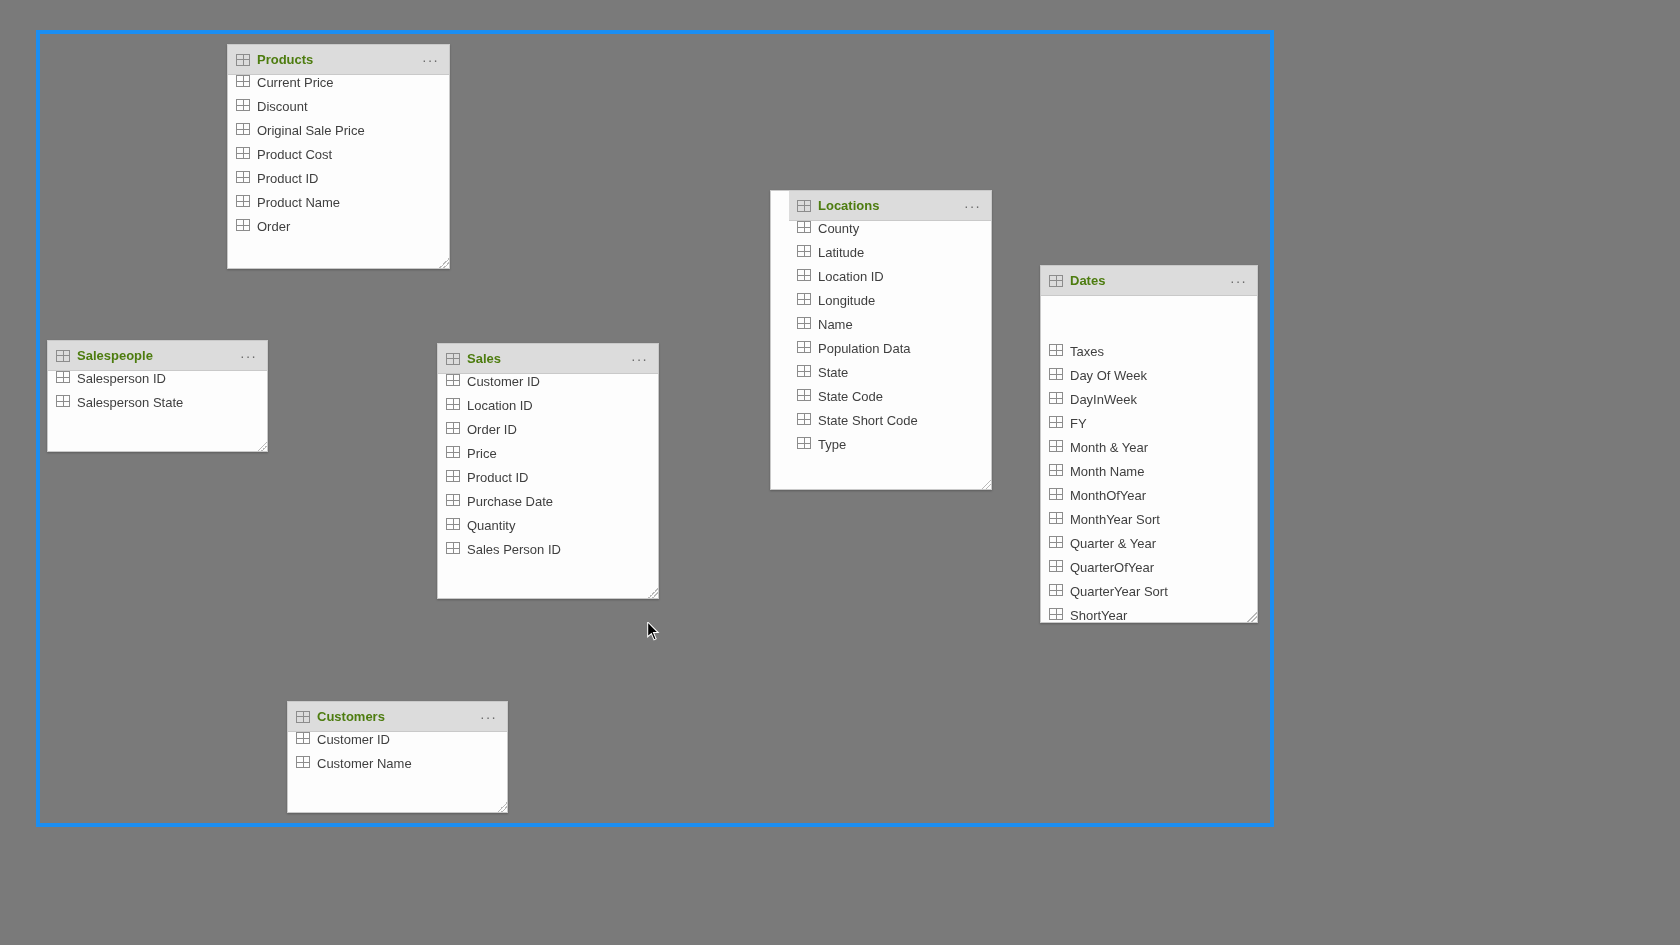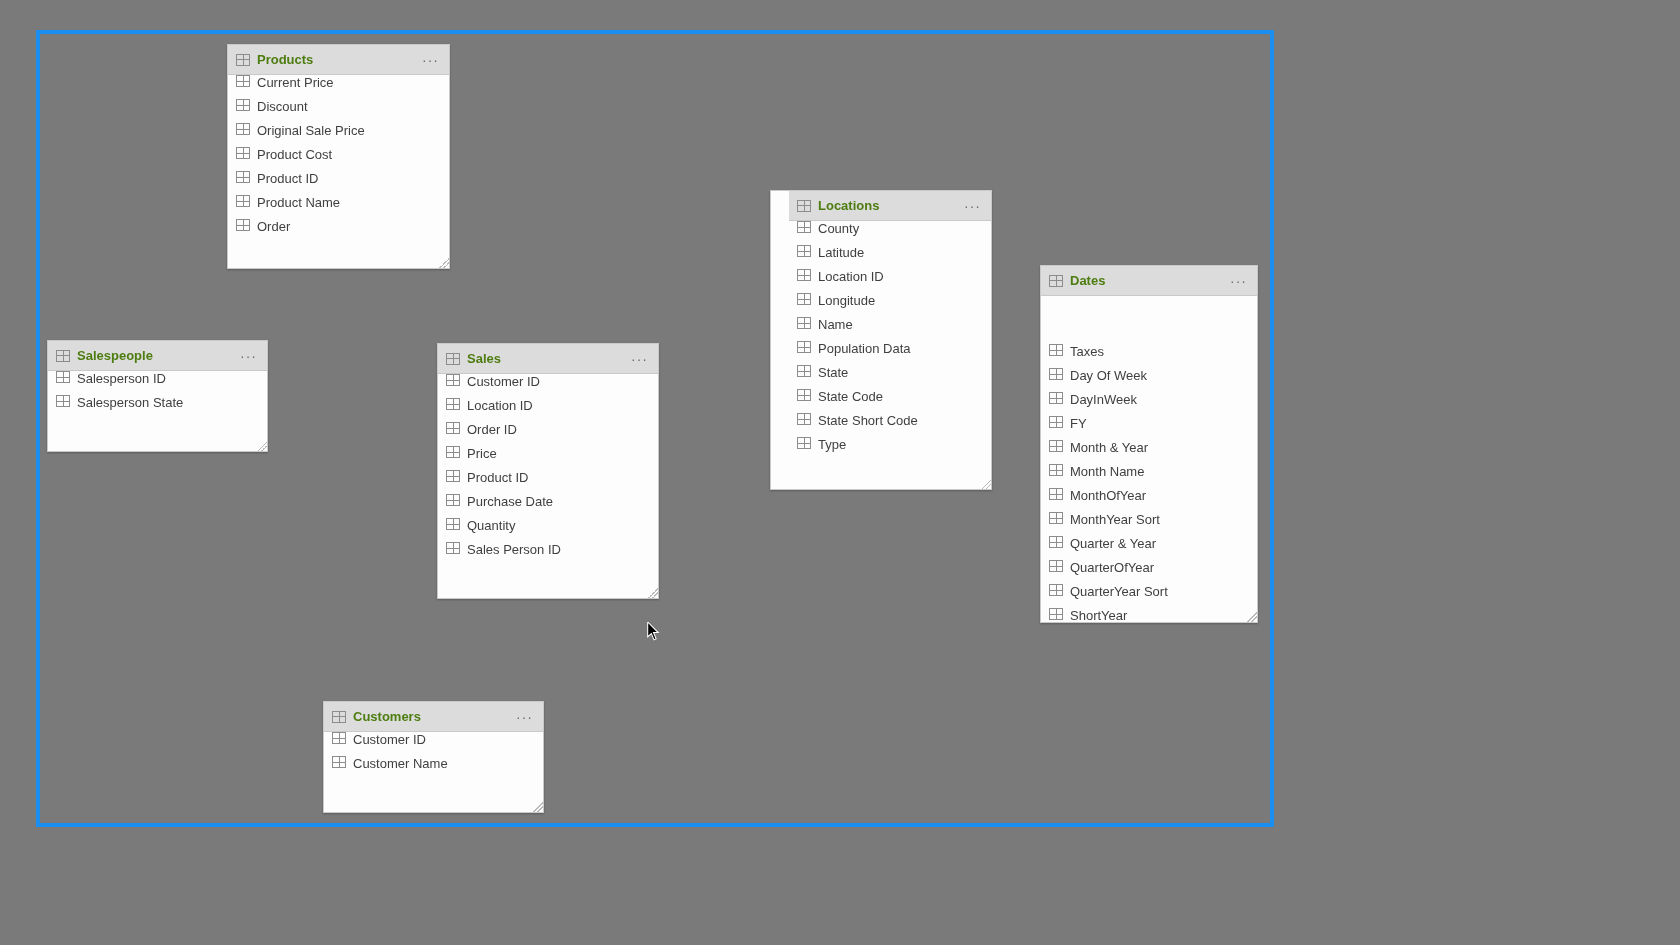--- a/index.html
+++ b/index.html
@@ -313,21 +313,21 @@
           <span class="field-icon grid-icon"></span>
           <span>Week Number</span>
         </div>
         <div class="field-row">
           <span class="field-icon grid-icon"></span>
           <span>Year</span>
         </div>
       </div>
       <div class="resize-handle"></div>
     </div>
-    <div class="table-card" style="left: 287px; top: 701px; width: 221px; height: 112px; margin-left: 36px;">
+    <div class="table-card" style="left: 287px; top: 701px; width: 221px; height: 112px;">
       <div class="table-header">
         <span class="table-icon grid-icon"></span>
         <span class="title">Customers</span>
         <span class="dots">···</span>
       </div>
       <div class="table-body">
         <div class="field-row">
           <span class="field-icon grid-icon"></span>
           <span>Customer ID</span>
         </div>

